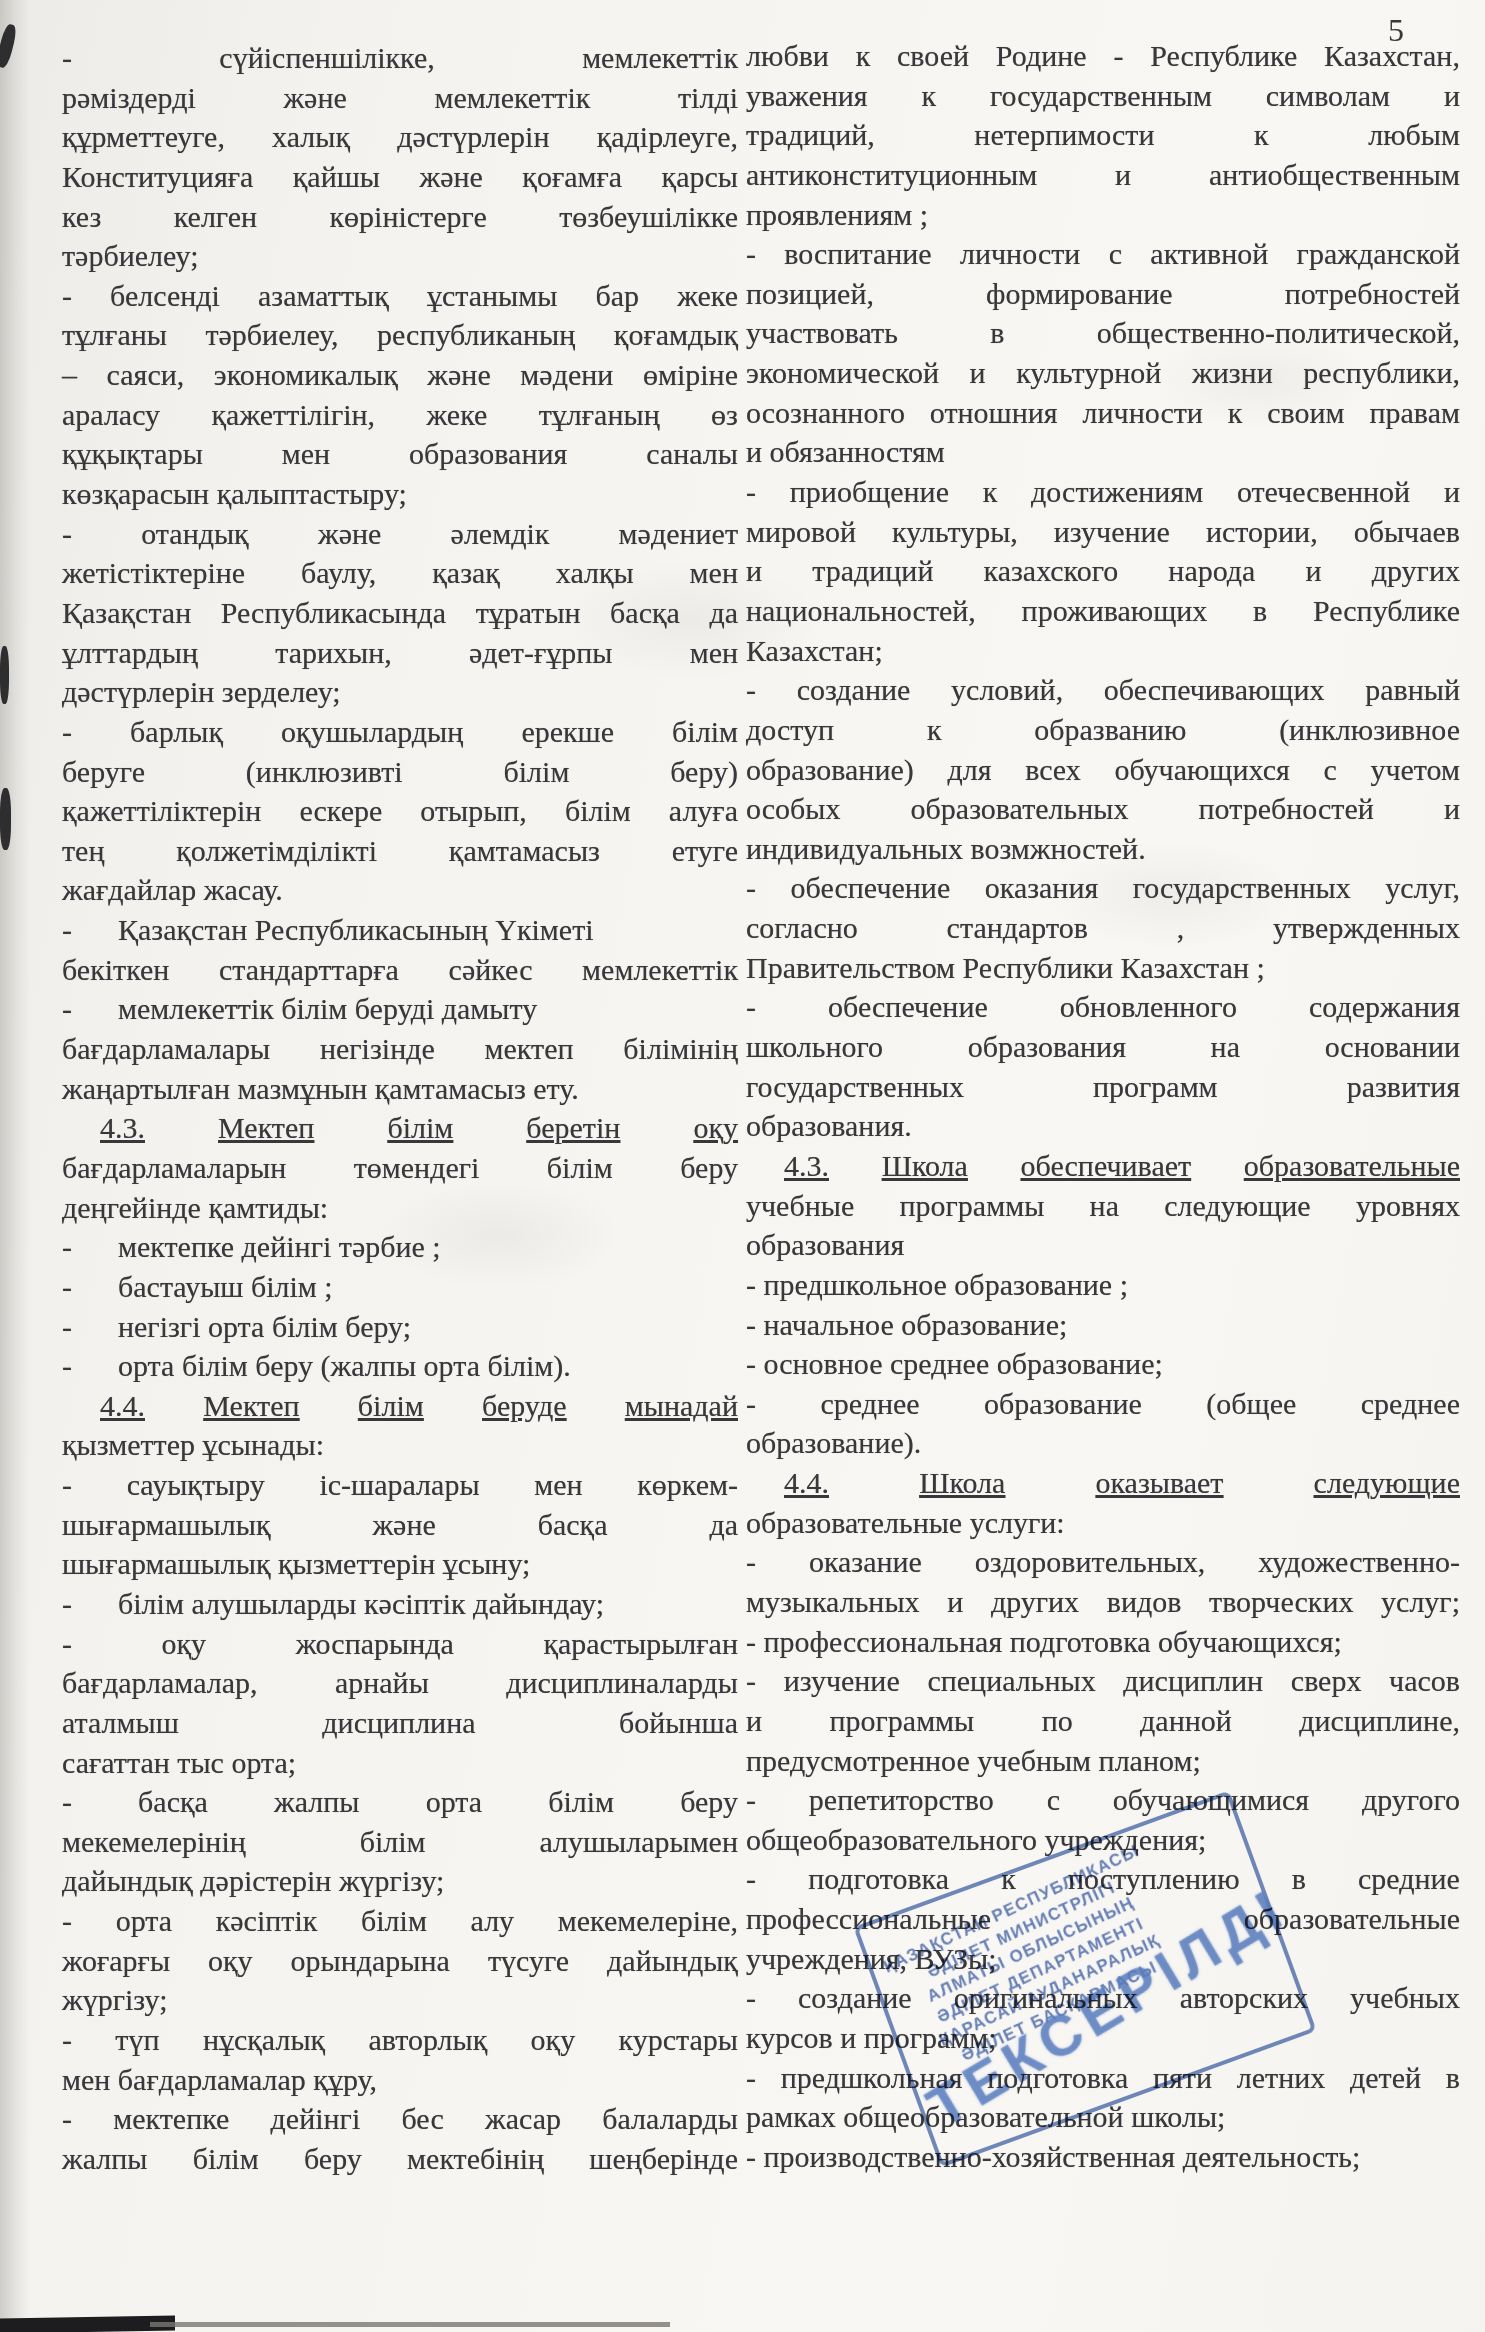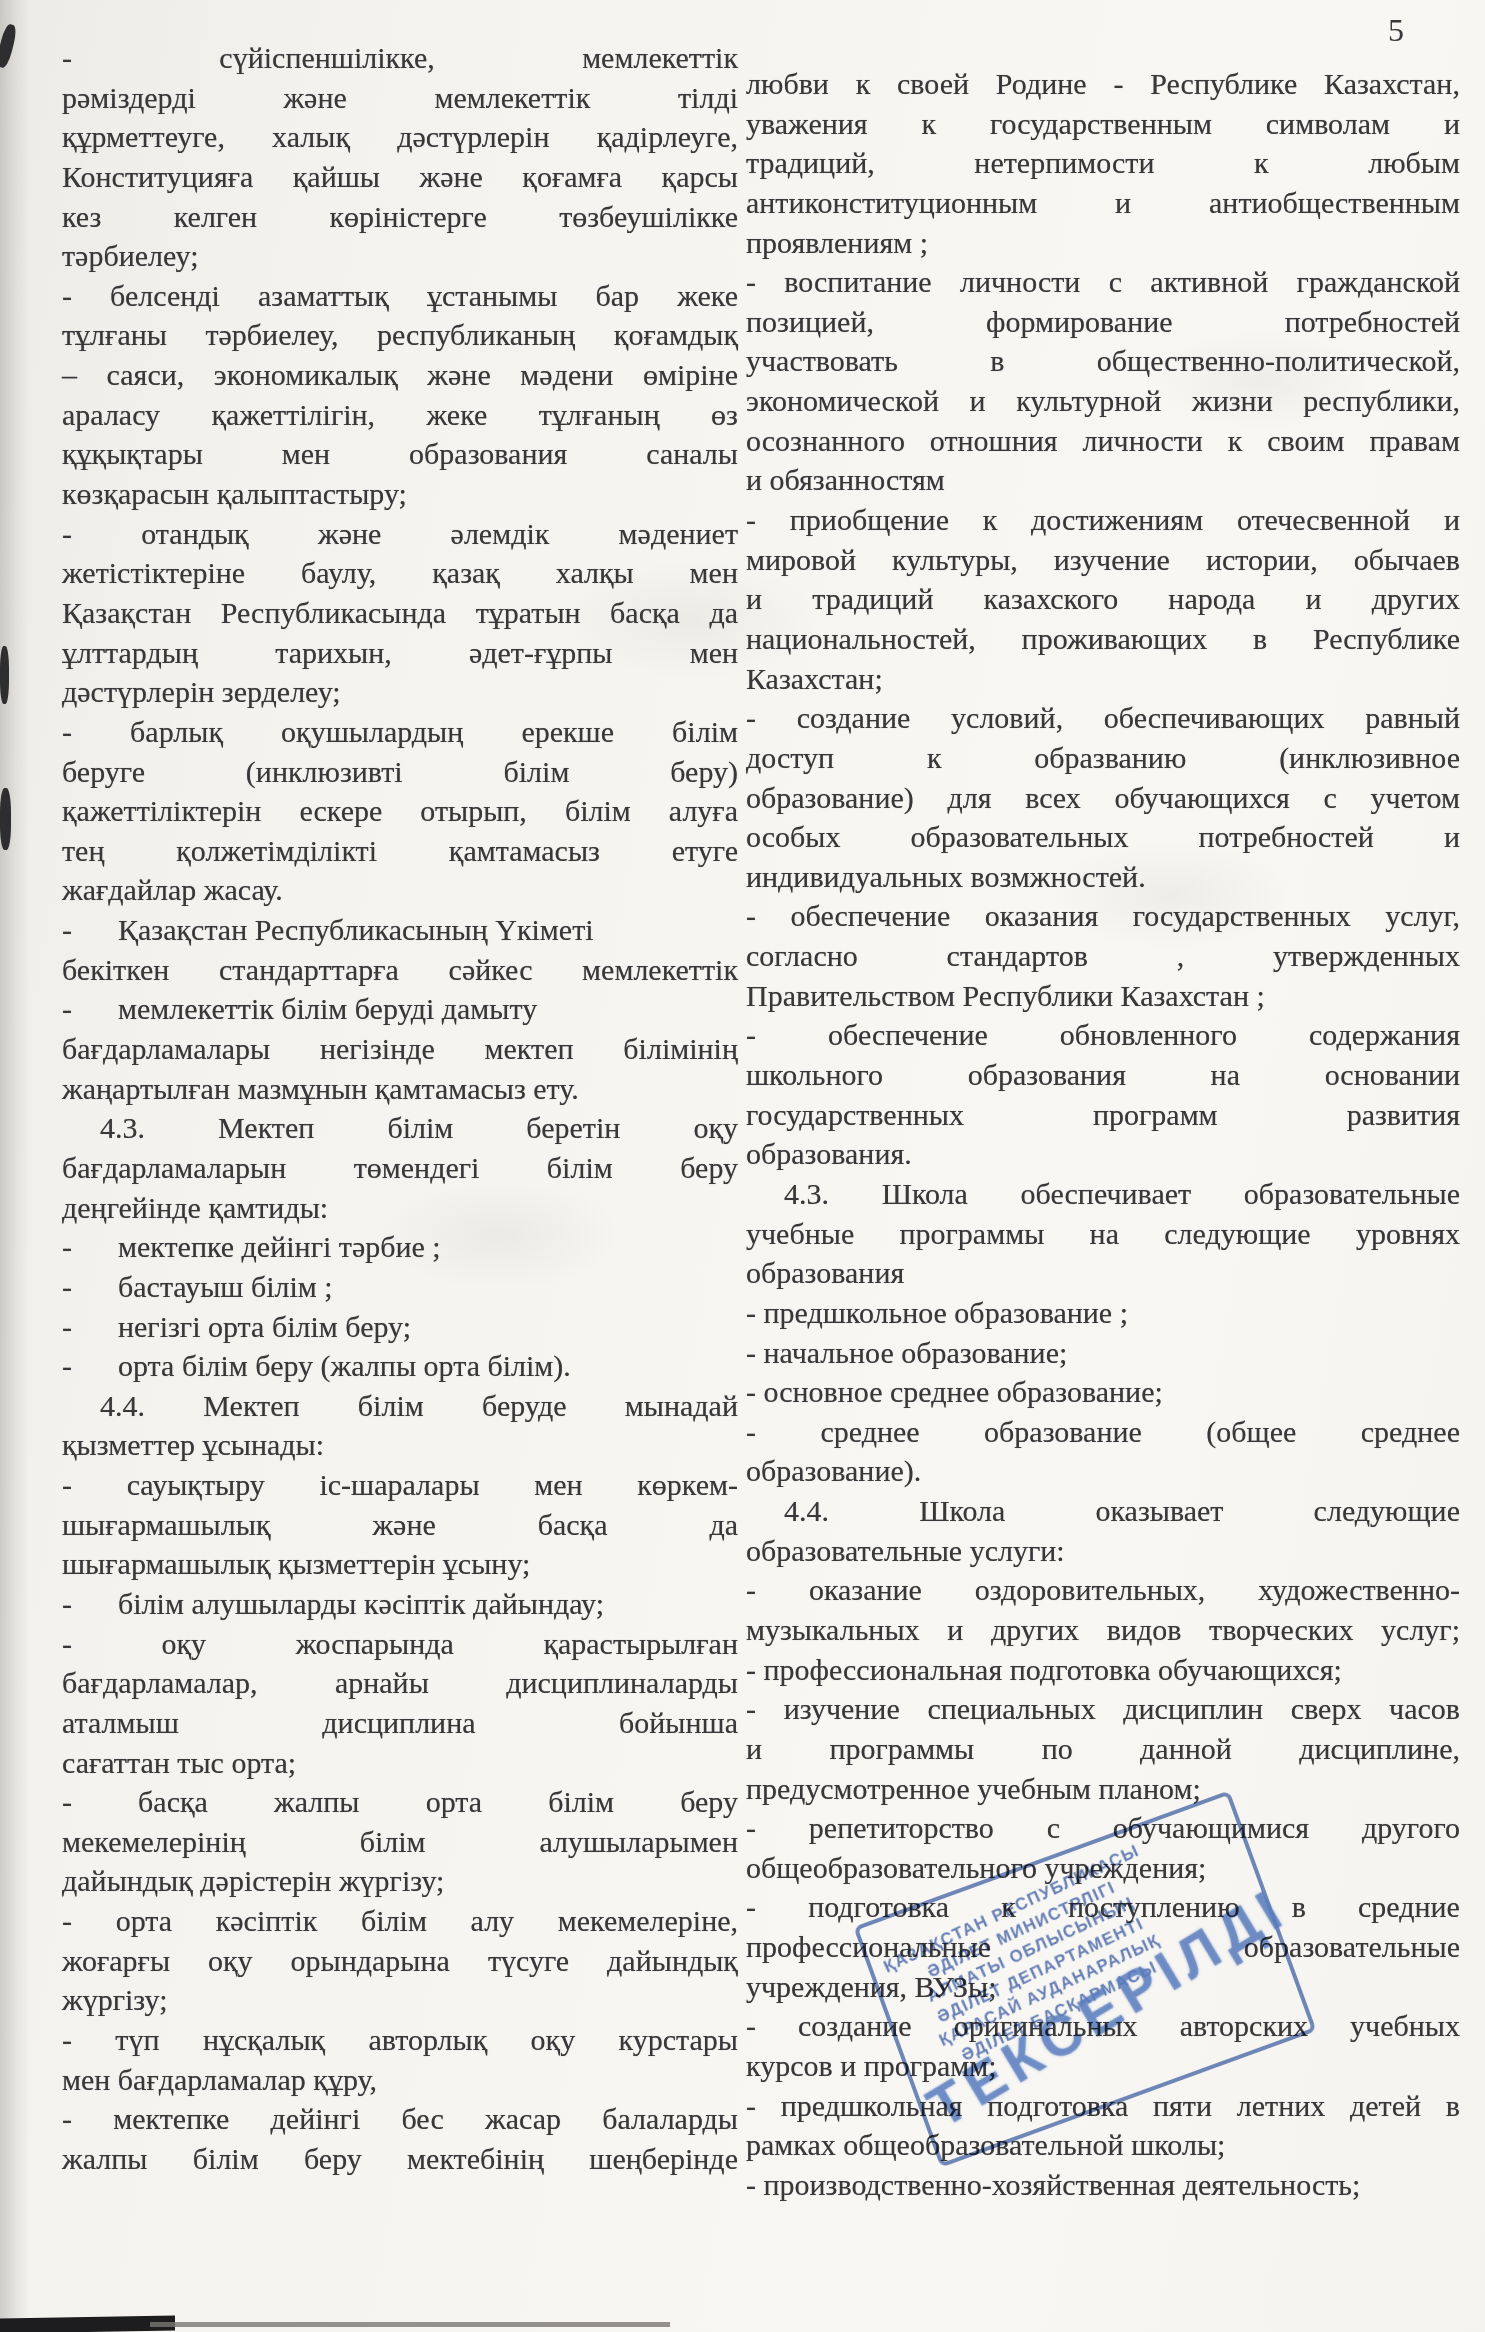--- a/index.html
+++ b/index.html
@@ -12,24 +12,24 @@
   .blot{position:absolute;background:#2e2d2f;border-radius:40%;}
   .bottom-wedge{position:absolute;left:0;top:2317px;width:175px;height:15px;background:#1d1c1e;
     transform:skewY(-1deg);}
   .bottom-line{position:absolute;left:150px;top:2322px;width:520px;height:5px;background:#7a7873;opacity:.8;}
   .ghost{position:absolute;border-radius:50%;background:radial-gradient(closest-side,rgba(100,100,100,.07),transparent);}
   
   .pagenum{position:absolute;left:1388px;top:12px;font-size:32px;}
   
   .col{position:absolute;filter:blur(.28px);text-shadow:0 0 .7px rgba(45,44,46,.55);}
   .col-left{left:62px;top:38px;width:676px;}
-  .col-right{left:746px;top:64px;width:714px;}
+  .col-right{left:746px;top:36px;width:714px;}
   .line{height:39.65px;line-height:39.65px;font-size:30px;white-space:nowrap;}
   .line.j{display:flex;justify-content:space-between;white-space:normal;}
-  .line.i{padding-left:38px;}
+  .line.i{padding-left:38px;text-decoration:underline;}
   .dash-gap{display:inline-block;width:46px;}
   
   .stamp{position:absolute;left:885px;top:1851px;width:392px;height:248px;
     transform:rotate(-20deg);border:4px solid rgba(60,94,168,.72);border-radius:8px;
     mix-blend-mode:multiply;font-family:"Liberation Sans","DejaVu Sans",sans-serif;
     filter:blur(.4px);}
   .stamp-small{position:absolute;left:6px;top:22px;width:300px;transform:rotate(-5deg);
     text-align:center;font-size:17px;line-height:22.5px;letter-spacing:1.3px;
     color:rgba(64,98,172,.78);font-weight:600;}
   .stamp-big{position:absolute;left:4px;top:128px;width:96%;text-align:center;

